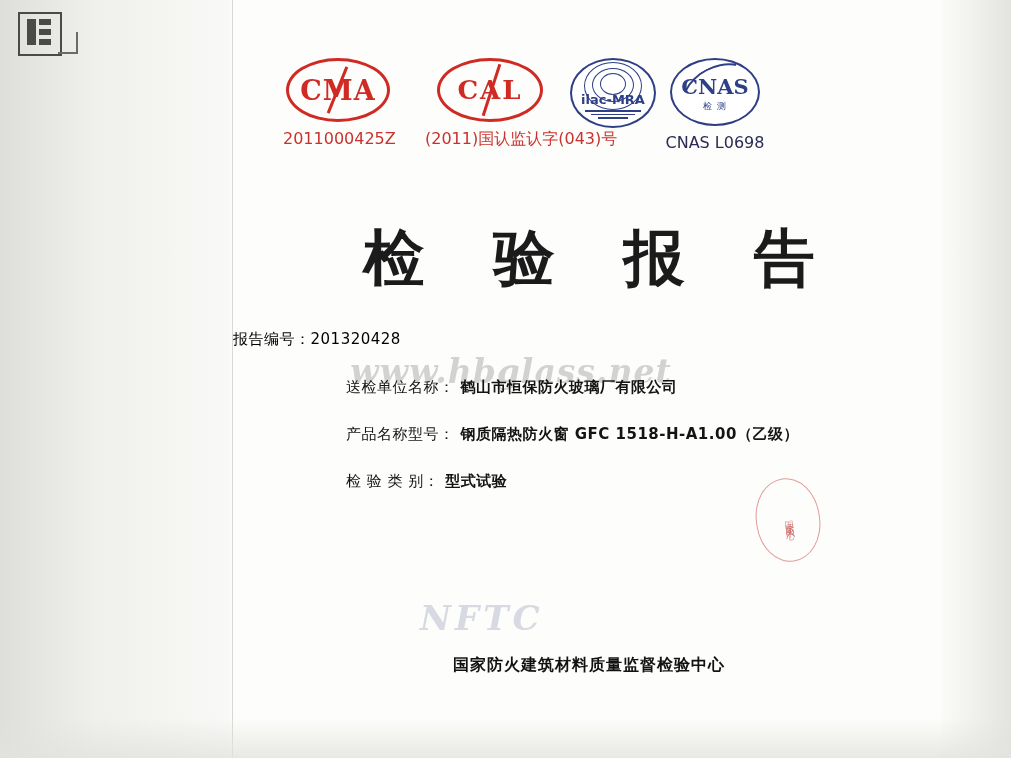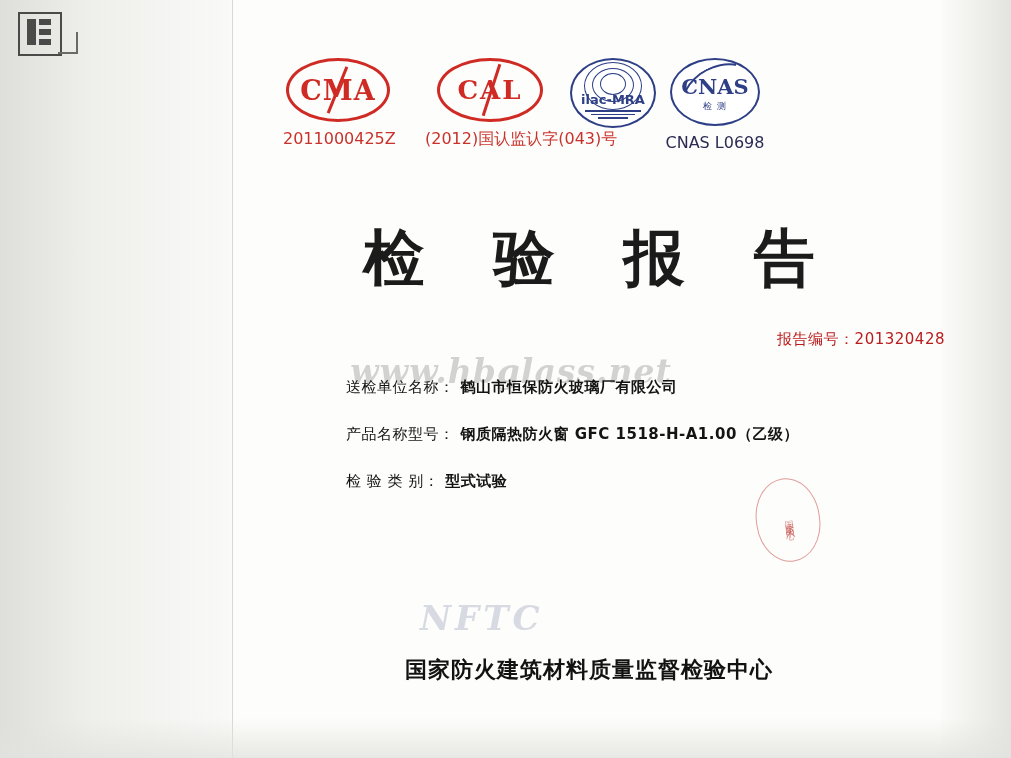--- a/index.html
+++ b/index.html
@@ -265,23 +265,23 @@
     letter-spacing: 24px;
     color: #1b1b1b;
     text-indent: 24px;
   }
 
   
   .report-no {
     position: absolute;
     left: 233px; top: 330px;
     width: 712px;
-    text-align: right;
+    text-align: left;
     font-size: 15px;
-    color: #b91c1c;
+    color: #000000;
     letter-spacing: 0.5px;
   }
 
   
   .fields {
     position: absolute;
     left: 346px; top: 378px;
     width: 560px;
   }
   .field-row {
@@ -301,21 +301,21 @@
     letter-spacing: 0.5px;
     font-weight: bold;
   }
 
   
   .footer-org {
     position: absolute;
     left: 233px; top: 655px;
     width: 712px;
     text-align: center;
-    font-size: 22px;
+    font-size: 16px;
     font-weight: bold;
     color: #121212;
     letter-spacing: 1px;
   }
 
   
   .watermark-url {
     position: absolute;
     left: 286px; top: 352px;
     width: 450px;
@@ -391,21 +391,21 @@
         <div class="cma-slash"></div>
       </div>
       <div class="seal-caption">2011000425Z</div>
     </div>
 
     <div class="seal cal">
       <div class="cal-ring">
         <div class="cal-text">CAL</div>
         <div class="cal-slash"></div>
       </div>
-      <div class="seal-caption">(2012)国认监认字(043)号</div>
+      <div class="seal-caption">(2011)国认监认字(043)号</div>
     </div>
 
     <div class="seal ilac">
       <div class="ilac-ring">
         <div class="ilac-arc ilac-a1"></div>
         <div class="ilac-arc ilac-a2"></div>
         <div class="ilac-arc ilac-a3"></div>
         <div class="ilac-label">ilac-MRA</div>
         <div class="ilac-lines">
           <i style="width:56px"></i>

